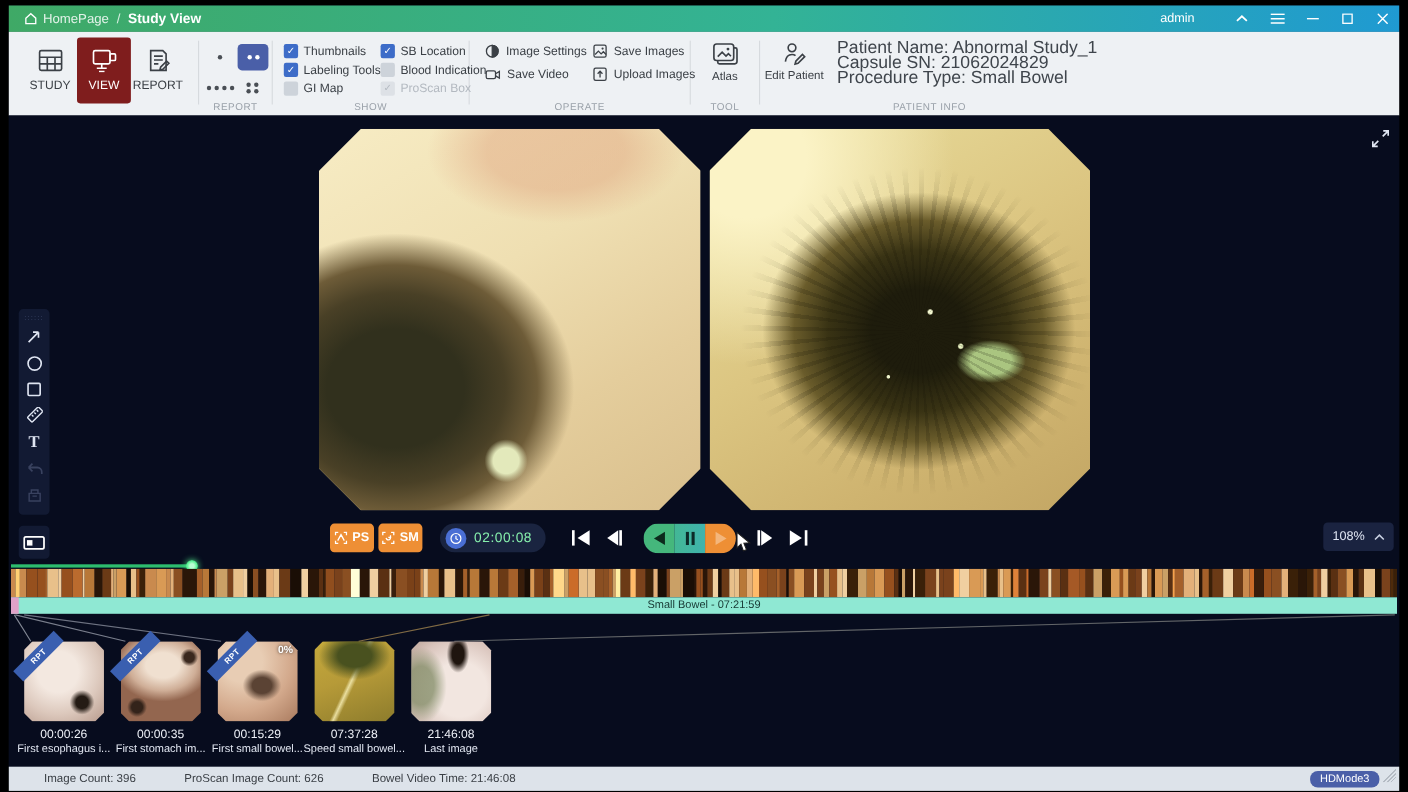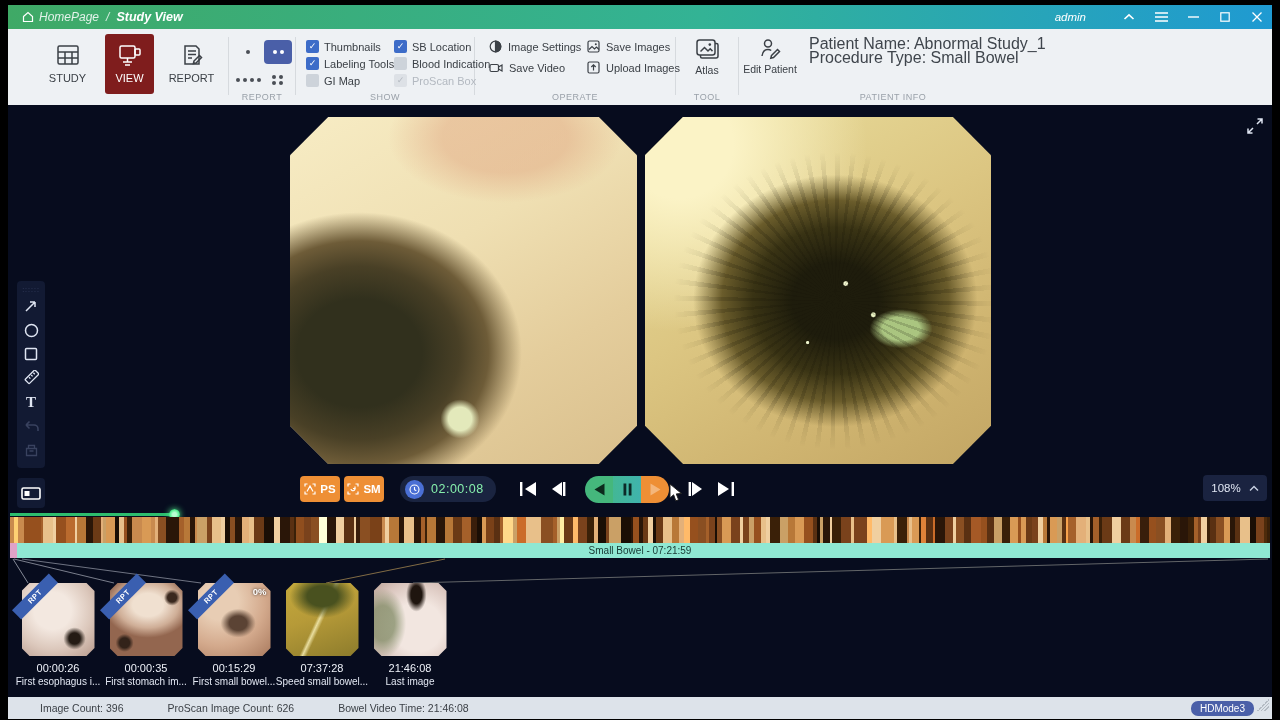--- a/index.html
+++ b/index.html
@@ -3,39 +3,39 @@
 <meta charset="utf-8">
 <style>
   * { margin:0; padding:0; box-sizing:border-box; }
   html,body { width:1280px; height:720px; background:#000; overflow:hidden;
               font-family:"Liberation Sans", sans-serif; }
   .window { position:absolute; left:8px; top:5px; width:1264px; height:709px; background:#0a1022; }
 
   
   .titlebar { position:absolute; left:0; top:0; width:1264px; height:24px;
     background:linear-gradient(90deg,#3fa966 0%,#33b395 55%,#1f9ad2 100%);
-    display:flex; align-items:center; color:#fff;font-style:italic; }
+    display:flex; align-items:center; color:#fff; }
   .crumbs { display:flex; align-items:center; gap:7px; padding-left:14px; font-size:12px; }
   .crumb-home { color:rgba(255,255,255,.85); display:flex; align-items:center; gap:5px; }
   .crumb-sep { color:rgba(255,255,255,.8); }
   .crumb-cur { font-weight:bold; font-size:12.5px; }
   .tb-right { margin-left:auto; display:flex; align-items:center; height:100%; }
   .tb-user { font-size:11.5px; margin-right:26px; }
   .tb-btn { width:30px; height:100%; display:flex; align-items:center; justify-content:center;
             color:#fff; font-size:12px; margin-left:2px; }
   .tb-btn svg { display:block; }
 
   
   .ribbon { position:absolute; left:0; top:24px; width:1264px; height:76px; background:#eef1f4;
             display:flex; color:#3b4046; }
   .rsep { width:1px; background:#d6dade; margin:8px 0 10px 0; }
   .rgroup { position:relative; padding-bottom:14px; }
   .rglabel { position:absolute; bottom:3px; left:0; right:0; text-align:center;
              font-size:9px; letter-spacing:.5px; color:#9aa1a9; }
-  .tabs { display:flex; gap:13px; padding:5px 12px 0 13px;margin-left:22px; }
+  .tabs { display:flex; padding:5px 12px 0 13px; }
   .tab { width:49px; height:60px; border-radius:3px; display:flex; flex-direction:column;
          align-items:center; justify-content:center; gap:6px; font-size:11px; color:#3b4046; }
   .tab svg { stroke:#3b4046; }
   .tab.sel { background:#7f1d1d; color:#fff; }
   .tab.sel svg { stroke:#fff; }
 
   .layouts { width:66px; padding:10px 4px 14px 6px; }
   .lgrid { display:grid; grid-template-columns:26px 30px; grid-template-rows:26px 26px; gap:2px;
            justify-items:center; align-items:center; }
   .lbtn { display:flex; align-items:center; justify-content:center; gap:3px; width:100%; height:100%; }
@@ -383,20 +383,21 @@
             <circle cx="10" cy="6.5" r="3.5"></circle>
             <path d="M4 19c.5-4 2.8-6.5 6-6.5 1.2 0 2.3.3 3.2 1"></path>
             <path d="M13.5 18.5l6-6 2 2-6 6-2.7.7z"></path>
           </svg>
         <span>Edit Patient</span>
       </div>
     </div>
 
     <div class="rgroup patientinfo">
       <div class="pline">Patient Name: Abnormal Study_1</div>
+      <div class="pline">Capsule SN: 21062024829</div>
       <div class="pline">Procedure Type: Small Bowel</div>
       <div class="rglabel" style="right:auto;left:32px;width:120px;">PATIENT INFO</div>
     </div>
   </div>
 
   <div class="viewer">
 
     <div class="img-main img-left octo"></div>
     <div class="img-main img-right octo">
         <div class="streaks"></div>

